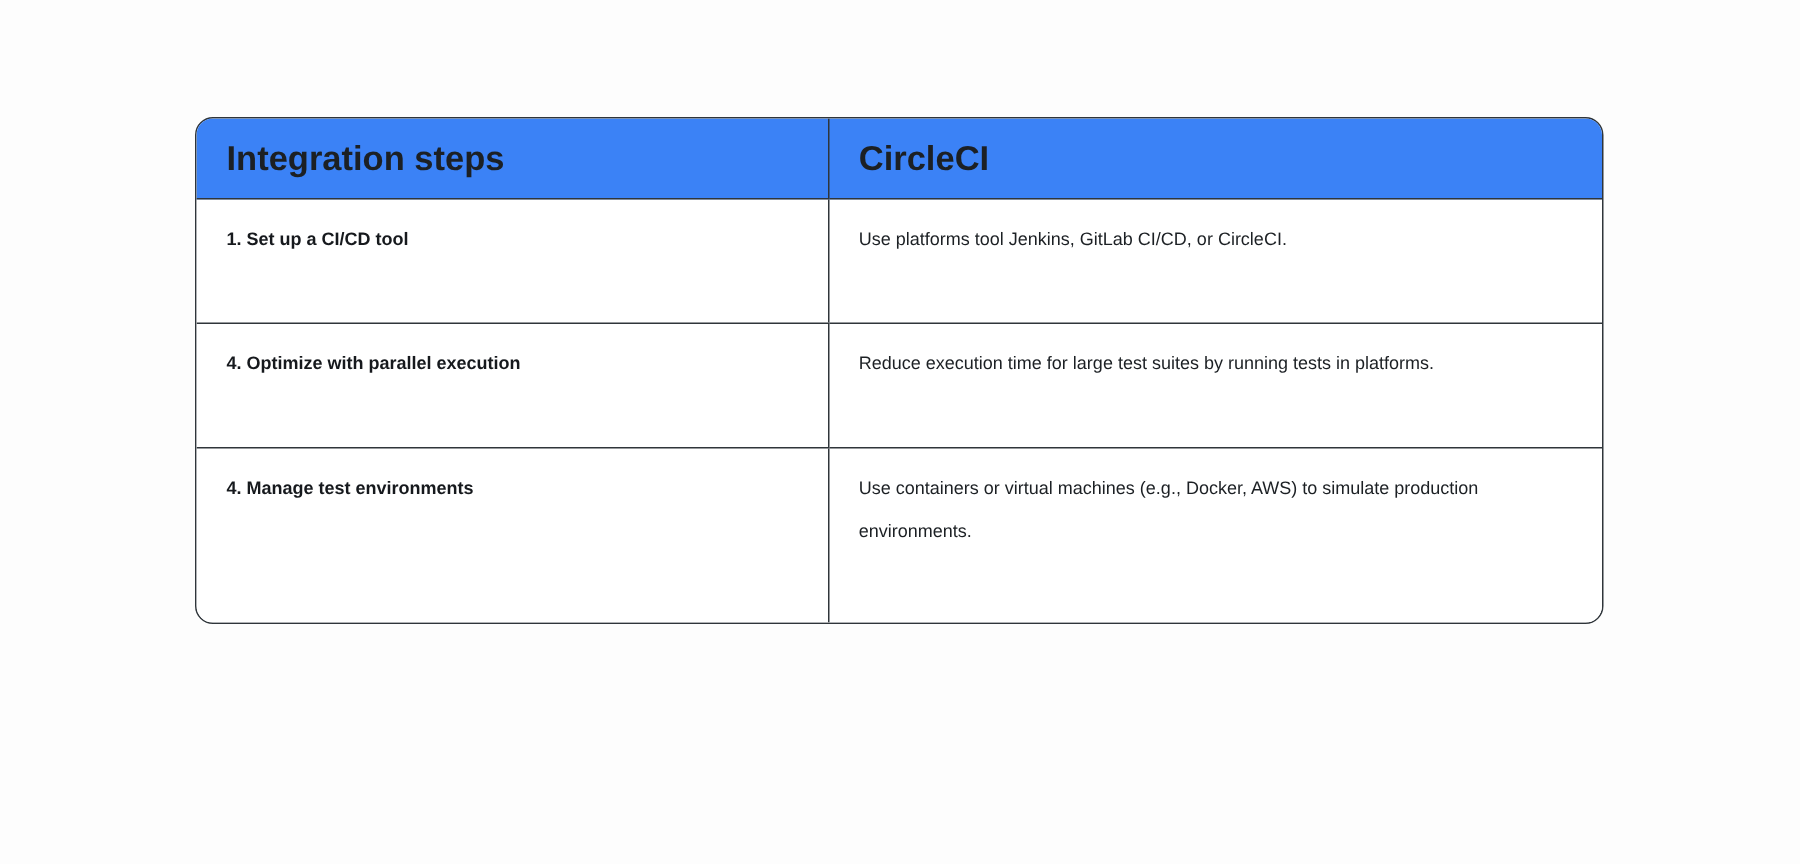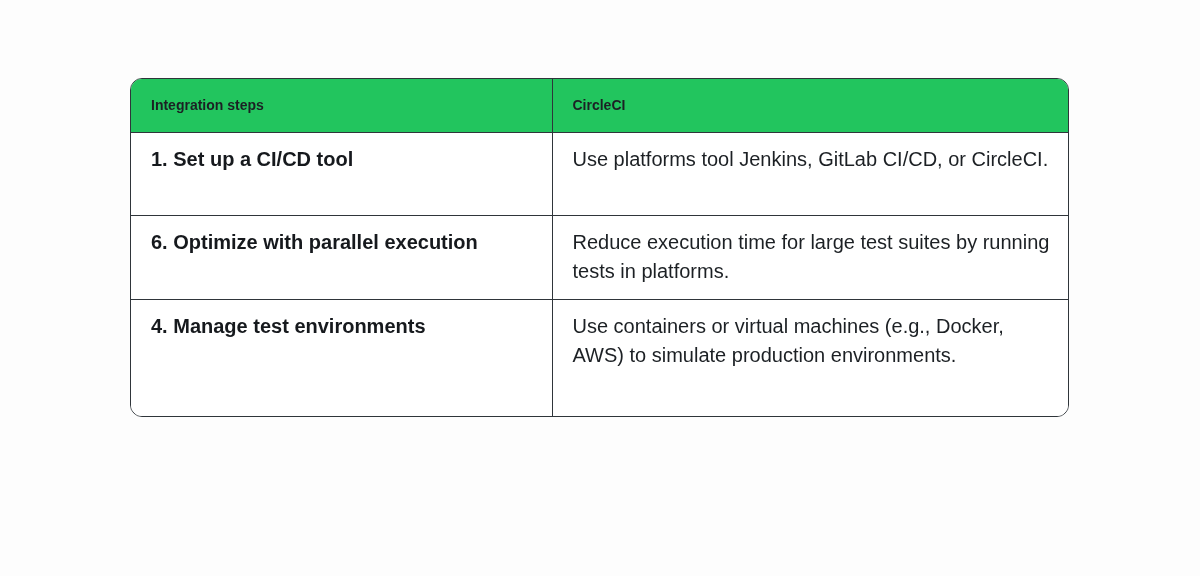--- a/index.html
+++ b/index.html
@@ -29,28 +29,28 @@
     width: 100%;
     border-collapse: collapse;
     table-layout: fixed;
   }
   col.steps-col   { width: 421px; }
   col.details-col { width: 518px; }
   th, td {
     vertical-align: top;
     text-align: left;
     padding: 12px 19px 13px 20px;
-    font-size: 20px;
+    font-size: 12px;
     line-height: 29px;
     color: #1c2024;
   }
   thead th {
-    background: #22c55e;
+    background: #3b82f6;
     font-weight: bold;
-    font-size: 14px;
+    font-size: 23px;
     padding-top: 12px;
     padding-bottom: 12px;
     border-bottom: 1px solid #2f353a;
   }
   tbody td {
     border-bottom: 1px solid #2f353a;
     background: #ffffff;
   }
   tbody tr:last-child td { border-bottom: none; }
   th + th, td + td { border-left: 1px solid #2f353a; }
@@ -76,21 +76,21 @@
           <th>Integration steps</th>
           <th>CircleCI</th>
         </tr>
       </thead>
       <tbody>
         <tr class="row-std">
           <td class="step-cell">1. Set up a CI/CD tool</td>
           <td class="detail-cell">Use platforms tool Jenkins, GitLab CI/CD, or CircleCI.</td>
         </tr>
         <tr class="row-std">
-          <td class="step-cell">6. Optimize with parallel execution</td>
+          <td class="step-cell">4. Optimize with parallel execution</td>
           <td class="detail-cell">Reduce execution time for large test suites by running tests in platforms.</td>
         </tr>
         <tr class="row-tall">
           <td class="step-cell">4. Manage test environments</td>
           <td class="detail-cell">Use containers or virtual machines (e.g., Docker, AWS) to simulate production environments.</td>
         </tr>
       </tbody>
     </table>
   </div>
 </div>

